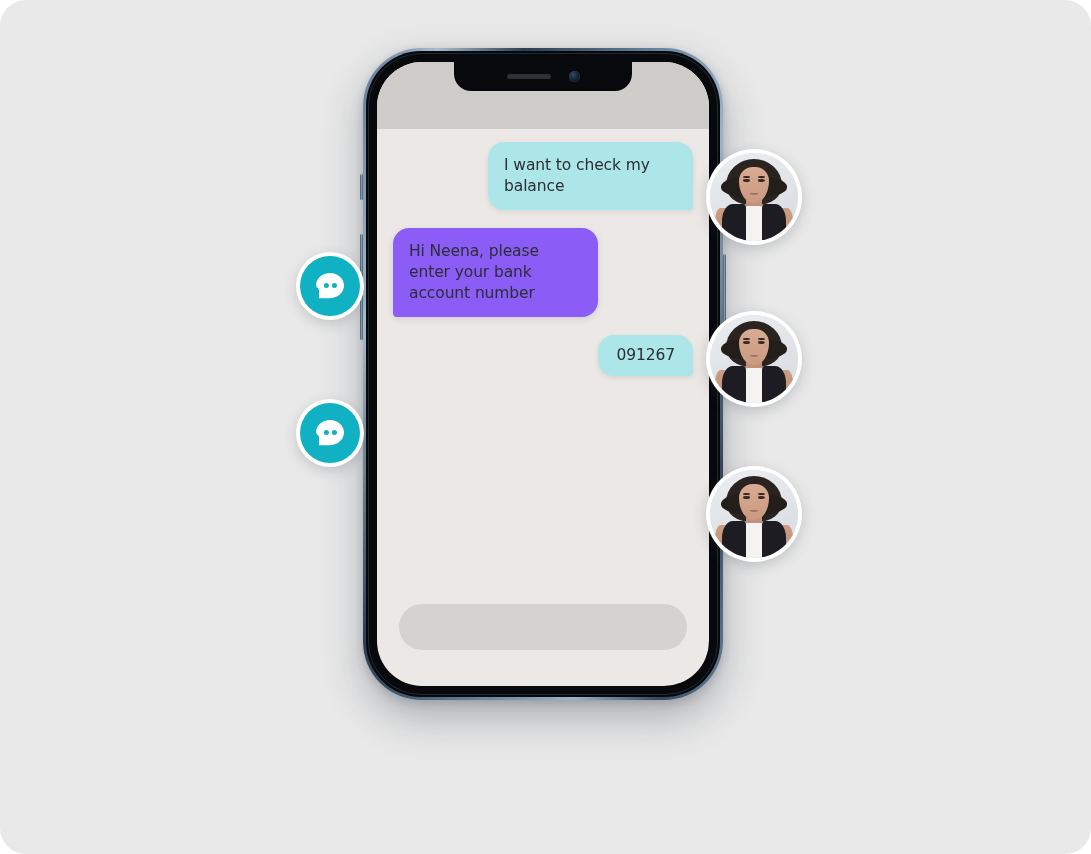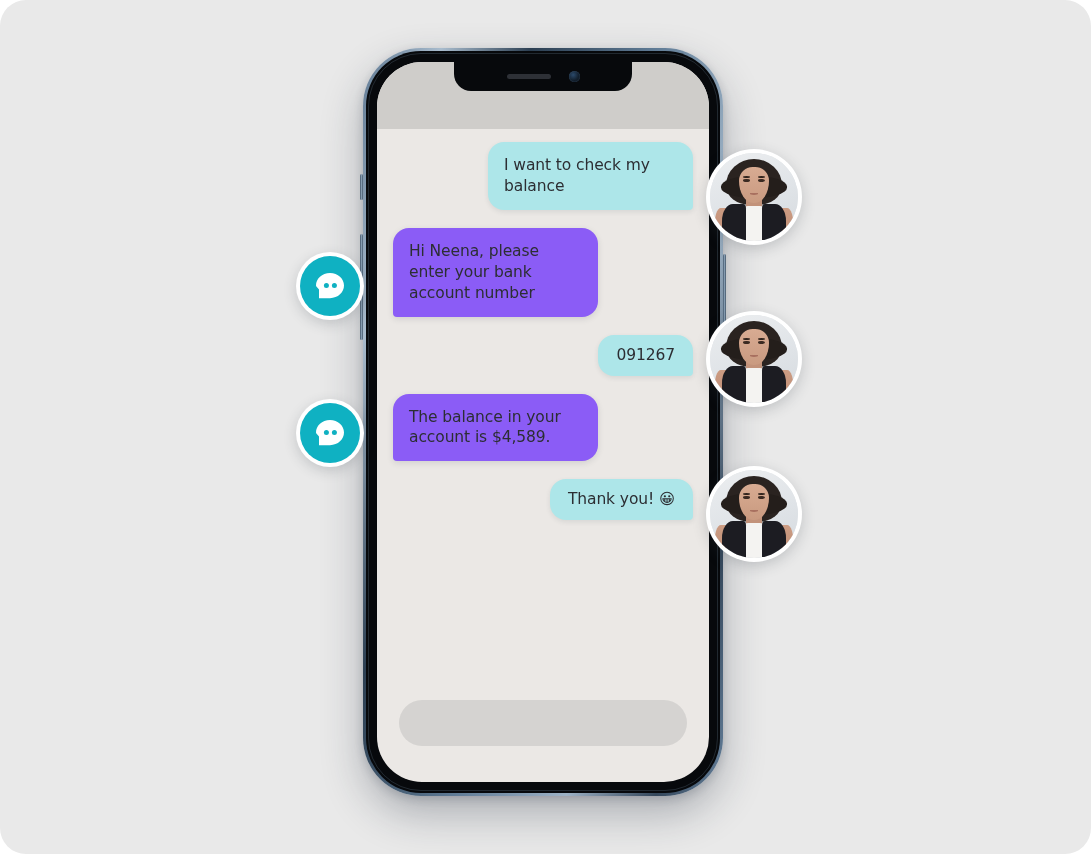--- a/index.html
+++ b/index.html
@@ -20,21 +20,21 @@
     border-radius: 26px;
     overflow: hidden;
   }
 
   
   #phone {
     position: absolute;
     left: 363px;
     top: 48px;
     width: 360px;
-    height: 748px;
+    height: 652px;
   }
 
   
   .rim {
     position: absolute;
     inset: 0;
     border-radius: 58px;
     background: linear-gradient(105deg,#5d7791 0%, #a9bccd 14%, #2c3f52 30%, #5f7b95 52%, #9db2c5 72%, #33465a 88%, #66819c 100%);
     box-shadow: 0 18px 42px rgba(30,40,55,0.30), 0 3px 10px rgba(30,40,55,0.18);
   }
@@ -293,27 +293,21 @@
         </div>
 
         <div class="row in">
           <div class="bubble in">Hi Neena, please enter your bank account number</div>
         </div>
 
         <div class="row out">
           <div class="bubble out short">091267</div>
         </div>
 
-        <div class="row in">
-          <div class="bubble in">The balance in your account is $4,589.</div>
-        </div>
-
-        <div class="row out">
-          <div class="bubble out short"><span>Thank you! </span><span class="emoji">😀</span></div>
-        </div>
+
 
       </div>
 
       <div class="inputbar" placeholder=""></div>
 
     </div>
   </div>
 
   <div class="boticon bot1">
     <div class="boticon-disc">

